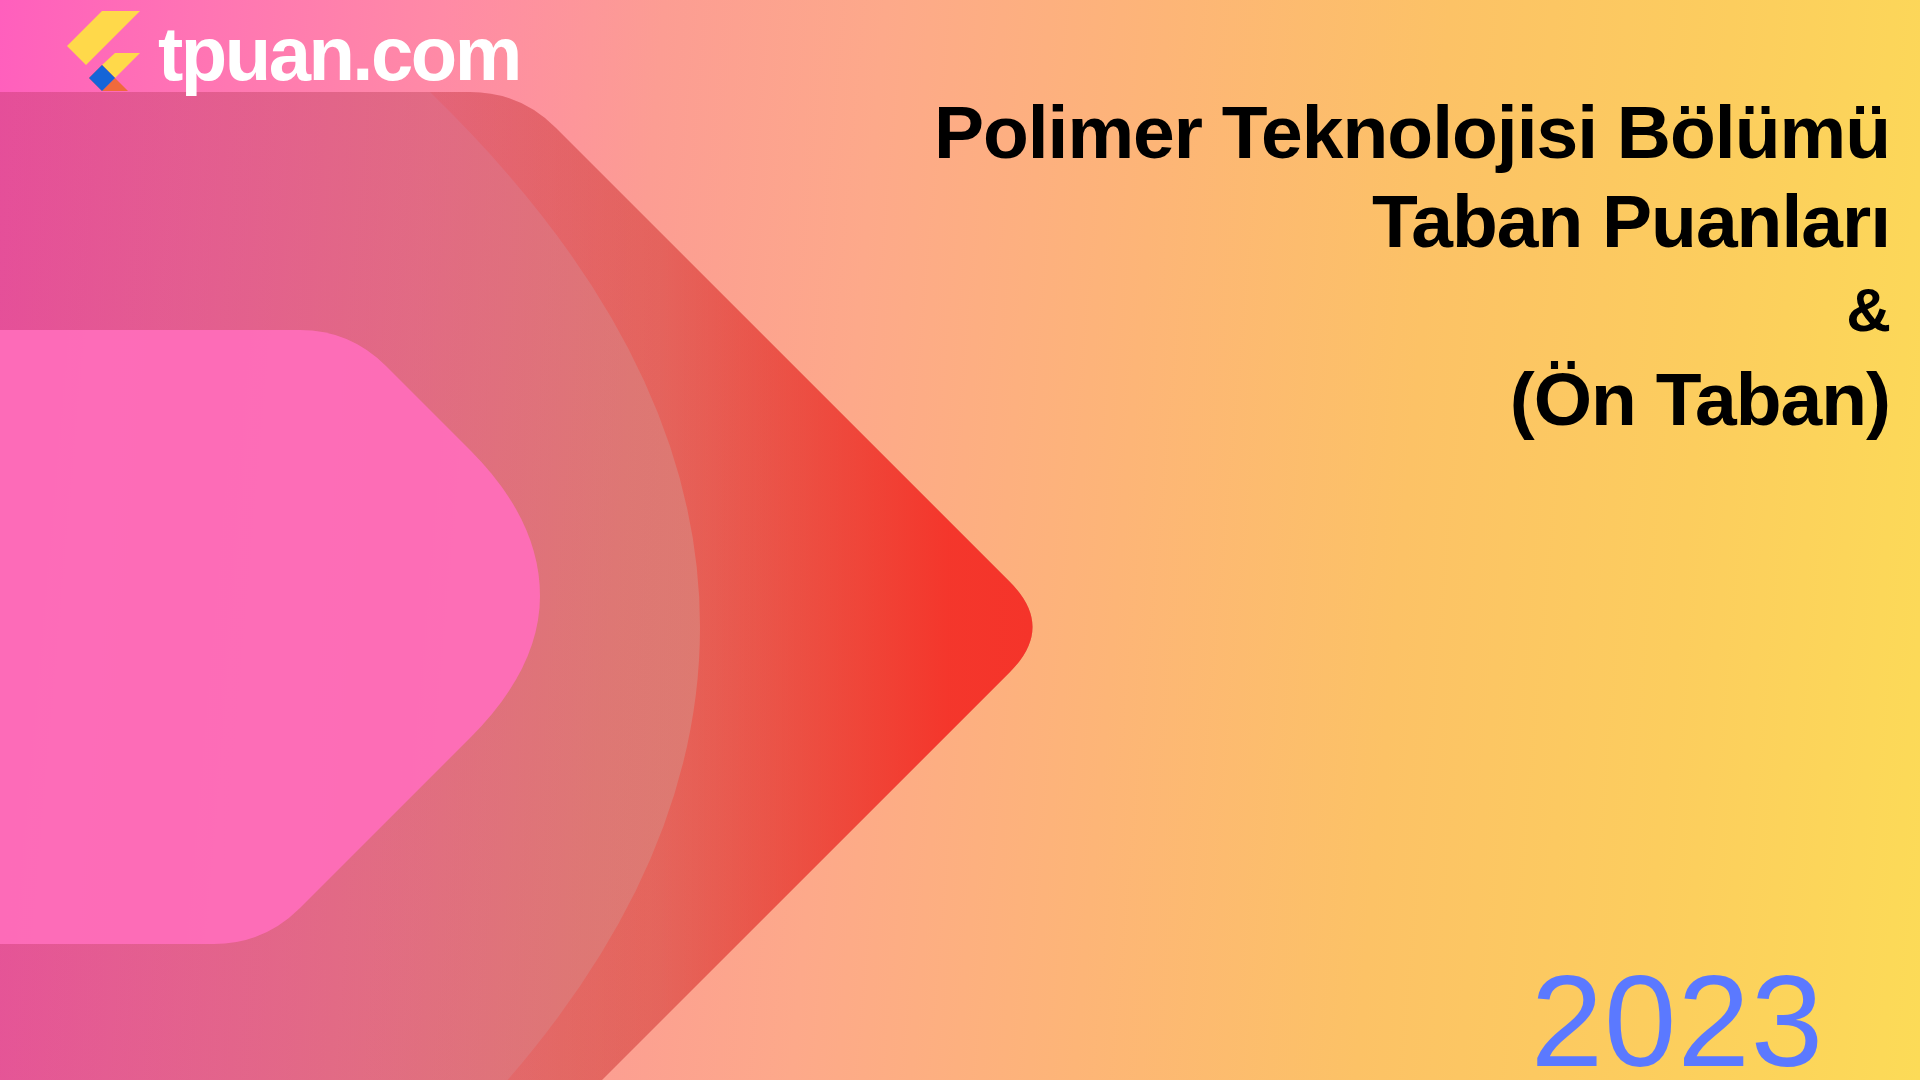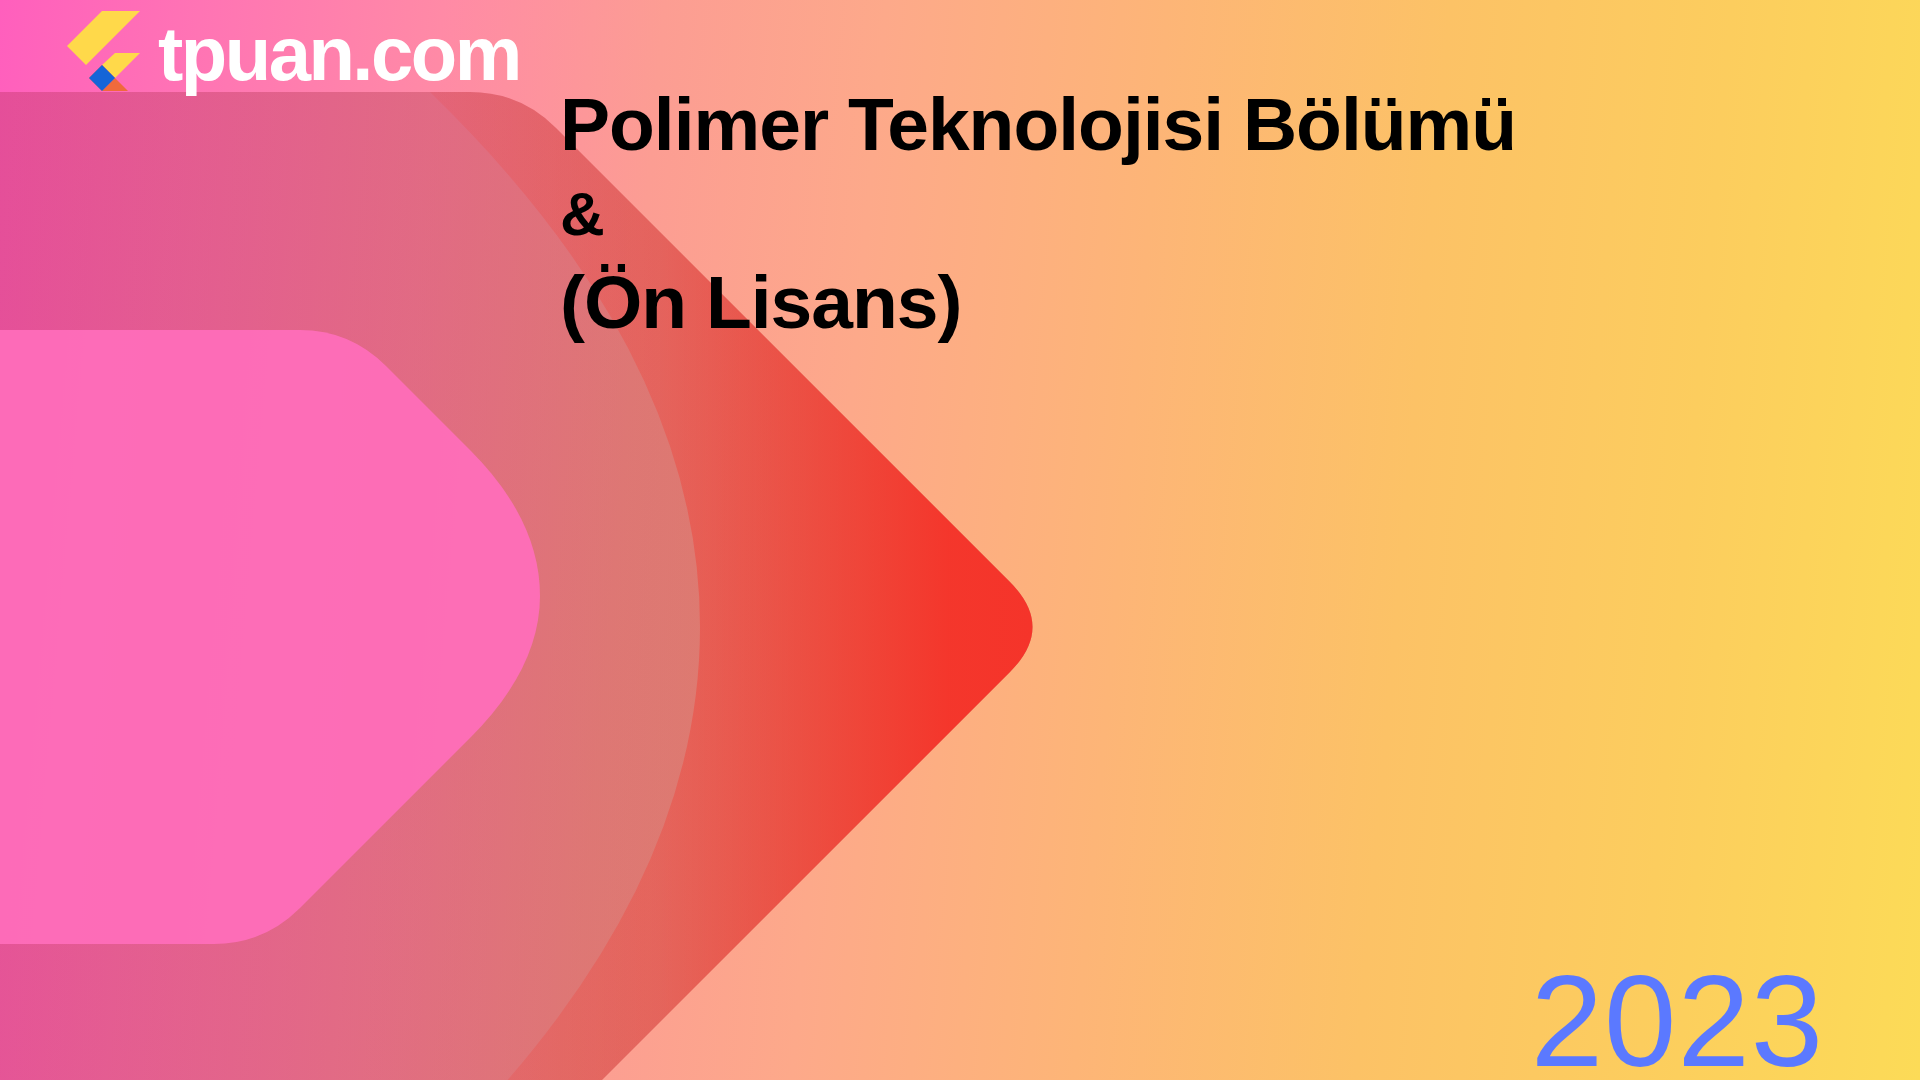--- a/index.html
+++ b/index.html
@@ -65,23 +65,23 @@
     letter-spacing: -2.5px;
     line-height: 1;
     white-space: nowrap;
     font-family: "Liberation Sans", "DejaVu Sans", sans-serif;
   }
 
   
   #headline {
     position: absolute;
     left: 560px;
-    top: 80px;
+    top: 88px;
     width: 1330px;
-    text-align: left;
+    text-align: right;
     color: #000000;
     font-weight: 700;
     font-size: 75px;
     line-height: 1.18;
     letter-spacing: -1px;
     white-space: nowrap;
   }
   #headline .tline {
     display: block;
   }
@@ -174,19 +174,20 @@
       <polygon points="36,56 49,69 36,82 23,69" fill="#ef6a3c"></polygon>
       <polygon points="49,69 62,82 36,82" fill="#ef6a3c"></polygon>
 
       <polygon points="36,56 49,69 36,82 23,69" fill="#1565d8"></polygon>
     </svg>
     <span id="logo-word">tpuan.com</span>
   </div>
 
   <div id="headline">
     <span class="tline">Polimer Teknolojisi Bölümü</span>
+    <span class="tline">Taban Puanları</span>
     <span class="tline amp">&amp;</span>
-    <span class="tline">(Ön Lisans)</span>
+    <span class="tline">(Ön Taban)</span>
   </div>
 
   <div id="year">2023</div>
 
 </div>
 
 </body></html>

